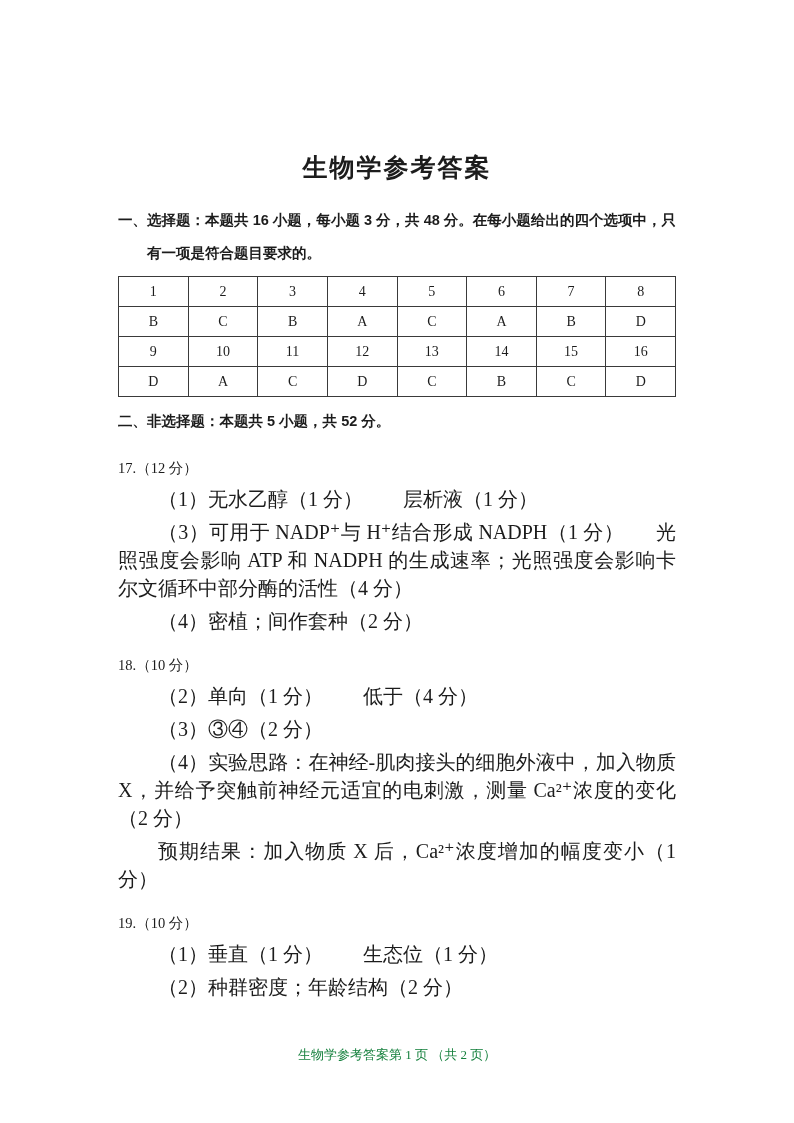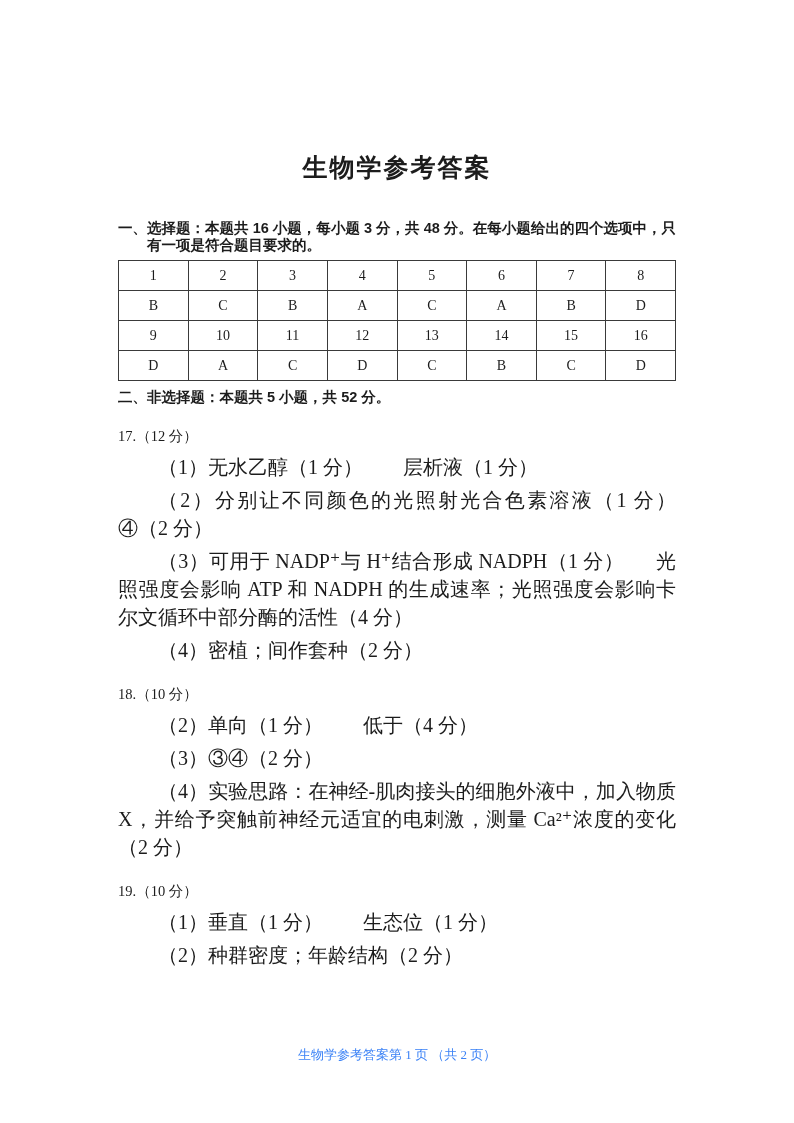--- a/index.html
+++ b/index.html
@@ -14,27 +14,27 @@
     position: absolute; inset: 0;
     padding: 150px 118px 0 118px;
   }
   .title {
     font-family: "Liberation Sans", "DejaVu Sans", sans-serif;
     font-weight: bold;
     font-size: 25px;
     line-height: 34px;
     text-align: center;
     letter-spacing: 2px;
-    margin-bottom: 36px;
+    margin-bottom: 20px;
   }
   .sec-heading {
     font-family: "Liberation Sans", "DejaVu Sans", sans-serif;
     font-weight: bold;
     font-size: 14.5px;
-    line-height: 17px;
+    line-height: 33px;
     padding-left: 2em;
     text-indent: -2em;
     text-align: justify;
   }
   .answer-table {
     width: 100%;
     border-collapse: collapse;
     margin: 6px 0 8px 0;
     table-layout: fixed;
   }
@@ -57,21 +57,21 @@
     white-space: pre-wrap;
     margin-bottom: 5px;
     text-align: justify;
   }
   .footer {
     position: absolute;
     left: 0; right: 0;
     top: 1046px;
     text-align: center;
     font-size: 13px;
-    color: #3b82f6;
+    color: #15803d;
   }
 </style>
 </head>
 <body>
 
 <div class="page">
 
   <h1 class="title">生物学参考答案</h1>
 
   <p class="sec-heading">一、选择题：本题共 16 小题，每小题 3 分，共 48 分。在每小题给出的四个选项中，只有一项是符合题目要求的。</p>
@@ -120,29 +120,29 @@
         </tr>
       </tbody>
   </table>
 
   <p class="sec-heading">二、非选择题：本题共 5 小题，共 52 分。</p>
 
   <div id="questions">
       <div class="question">
         <p class="q-number">17.（12 分）</p>
         <p class="q-part">（1）无水乙醇（1 分）        层析液（1 分）</p>
-        <p class="q-part">（2）分别让不同颜色的光照射光合色素溶液（1 分）        ④（2 分）</p>
         <p class="q-part">（3）可用于 NADP⁺与 H⁺结合形成 NADPH（1 分）      光照强度会影响 ATP 和 NADPH 的生成速率；光照强度会影响卡尔文循环中部分酶的活性（4 分）</p>
         <p class="q-part">（4）密植；间作套种（2 分）</p>
       </div>
       <div class="question">
         <p class="q-number">18.（10 分）</p>
         <p class="q-part">（2）单向（1 分）        低于（4 分）</p>
         <p class="q-part">（3）③④（2 分）</p>
         <p class="q-part">（4）实验思路：在神经-肌肉接头的细胞外液中，加入物质 X，并给予突触前神经元适宜的电刺激，测量 Ca²⁺浓度的变化（2 分）</p>
+        <p class="q-part">预期结果：加入物质 X 后，Ca²⁺浓度增加的幅度变小（1 分）</p>
       </div>
       <div class="question">
         <p class="q-number">19.（10 分）</p>
         <p class="q-part">（1）垂直（1 分）        生态位（1 分）</p>
         <p class="q-part">（2）种群密度；年龄结构（2 分）</p>
       </div>
     </div>
 
   <div class="footer">生物学参考答案第 1 页 （共 2 页）</div>
 

